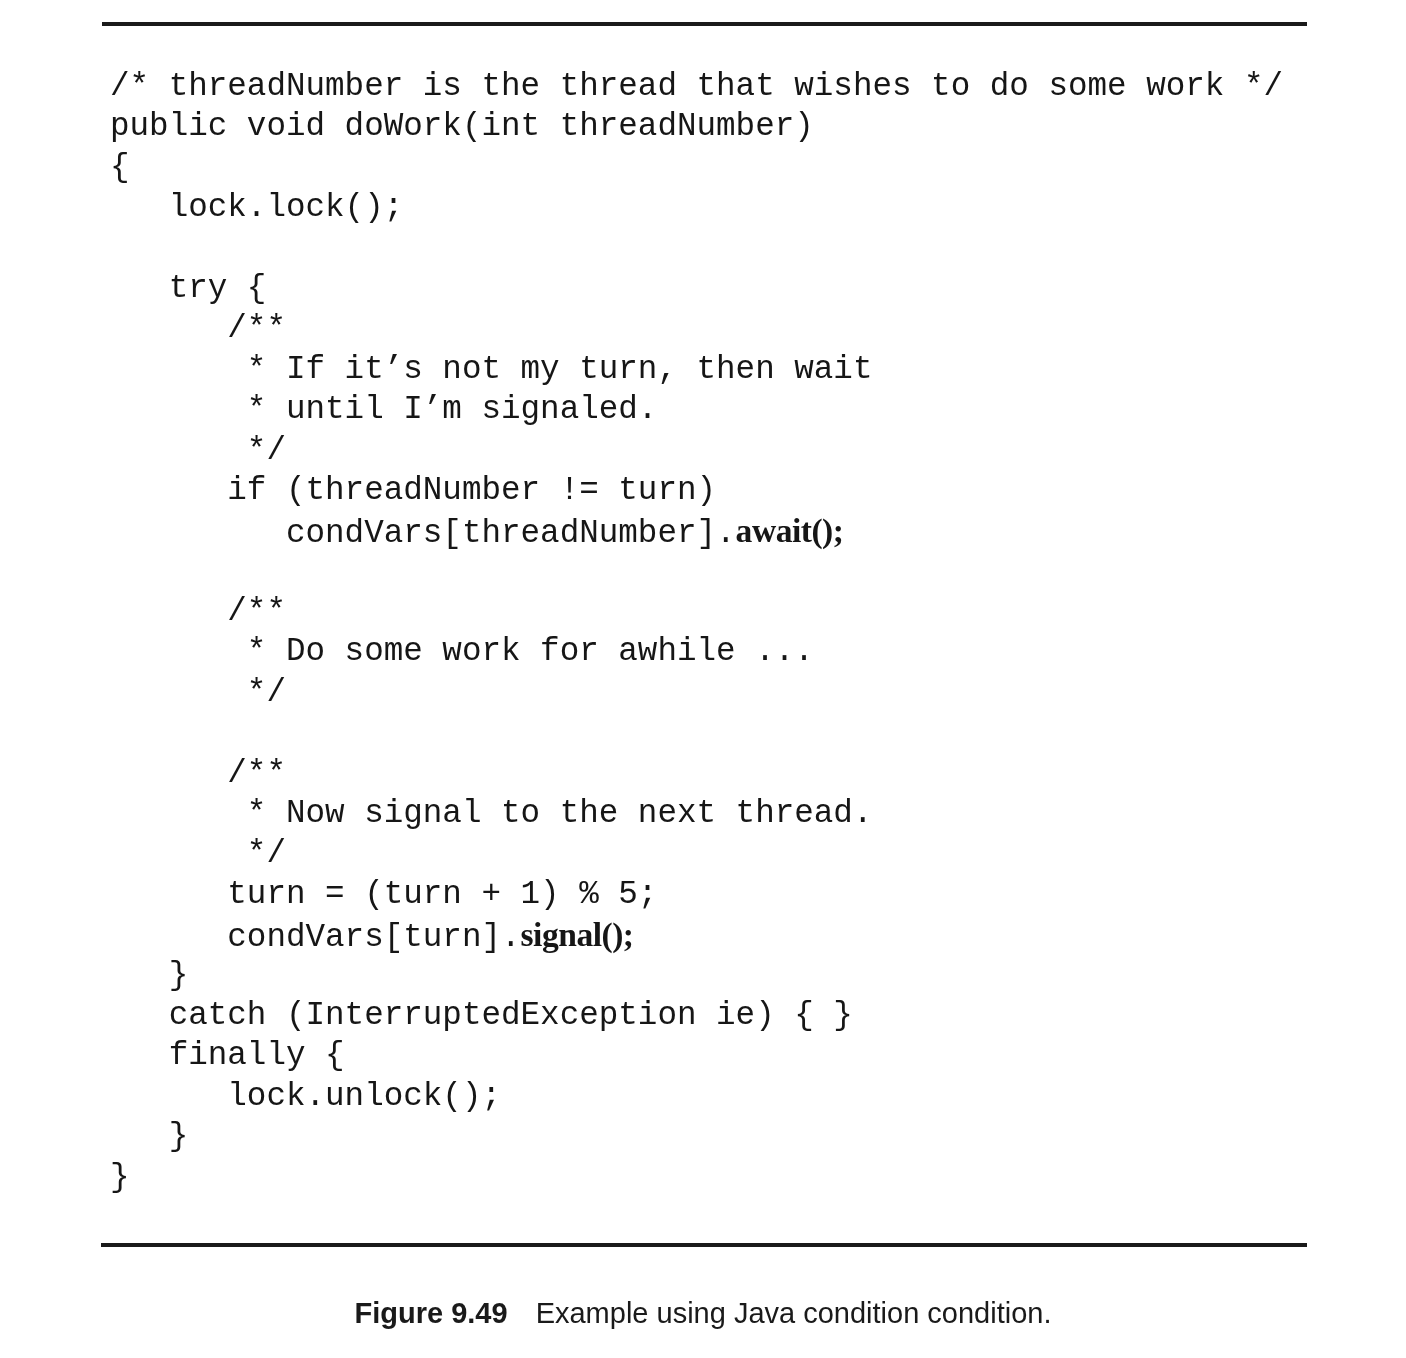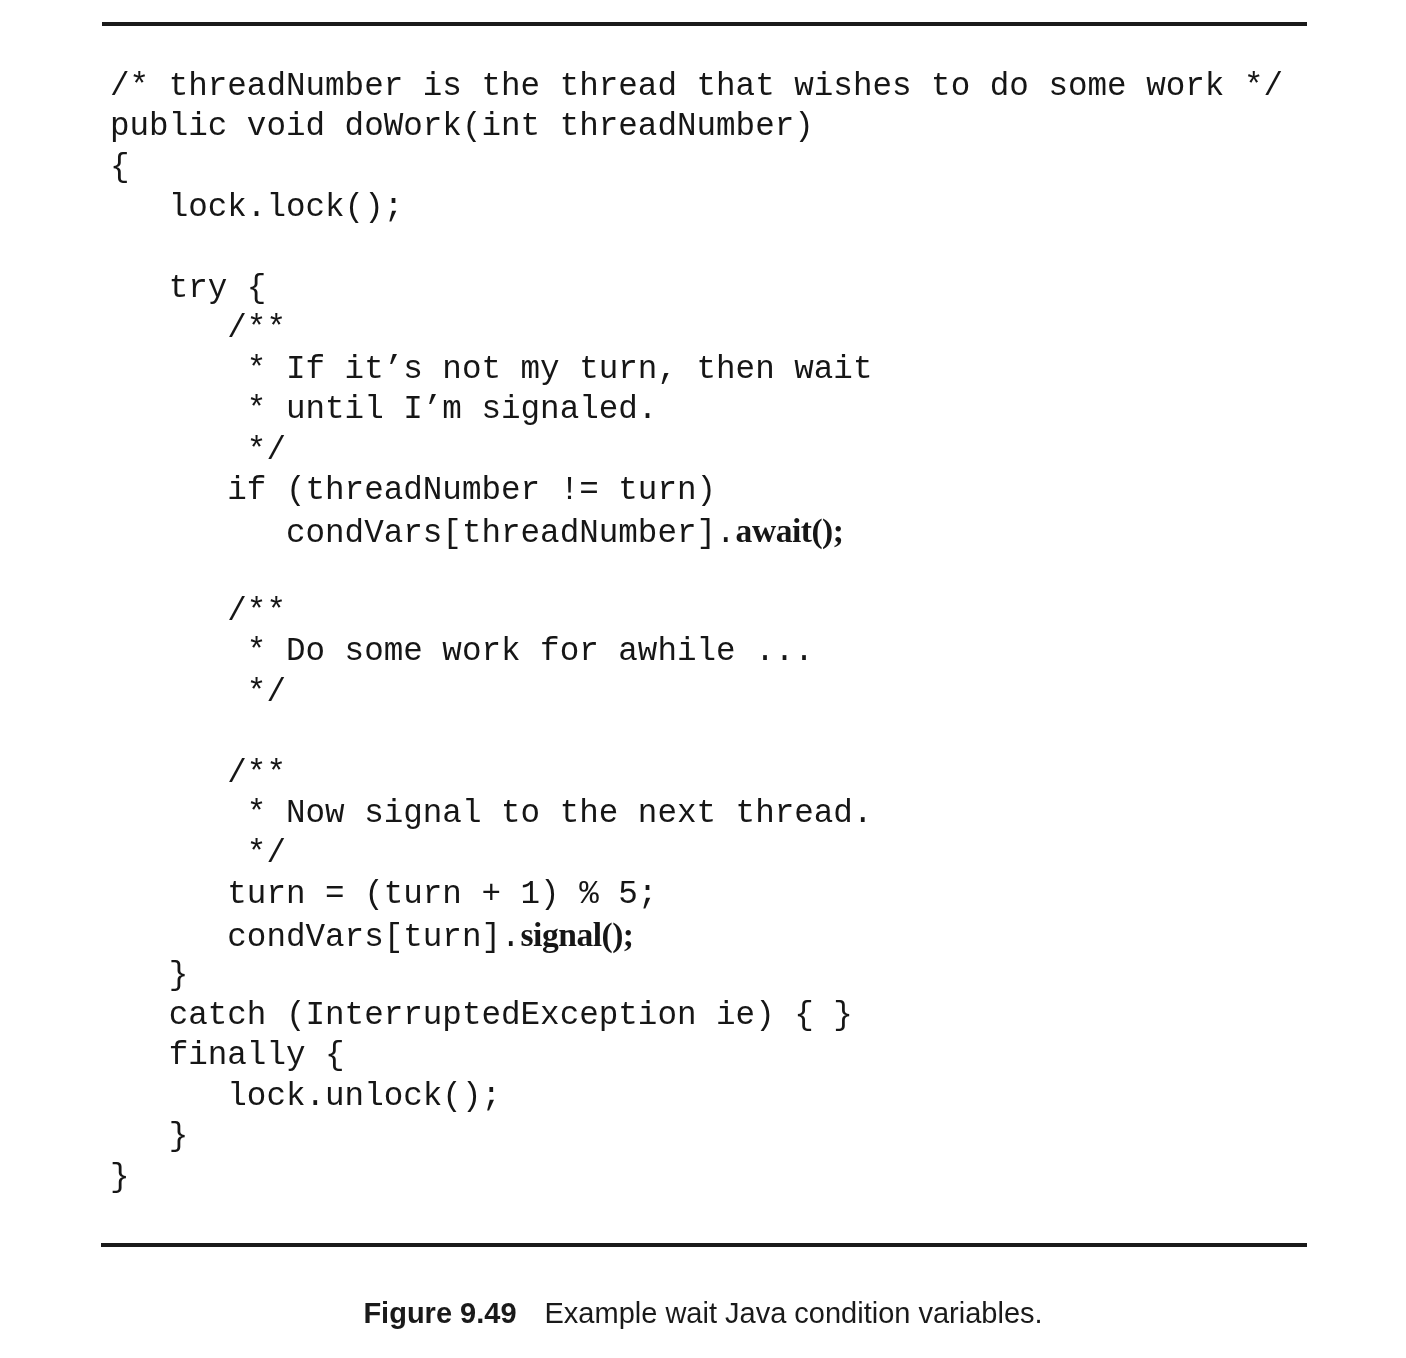--- a/index.html
+++ b/index.html
@@ -72,16 +72,16 @@
 
 <div class="page">
 
   <div class="rule rule-top"></div>
 
   <pre class="code"><div class="code-line">/* threadNumber is the thread that wishes to do some work */</div><div class="code-line">public void doWork(int threadNumber)</div><div class="code-line">{</div><div class="code-line">   lock.lock();</div><div class="code-line">&nbsp;</div><div class="code-line">   try {</div><div class="code-line">      /**</div><div class="code-line">       * If it’s not my turn, then wait</div><div class="code-line">       * until I’m signaled.</div><div class="code-line">       */</div><div class="code-line">      if (threadNumber != turn)</div><div class="code-line">         condVars[threadNumber].<span class="b-serif">await();</span></div><div class="code-line">&nbsp;</div><div class="code-line">      /**</div><div class="code-line">       * Do some work for awhile ...</div><div class="code-line">       */</div><div class="code-line">&nbsp;</div><div class="code-line">      /**</div><div class="code-line">       * Now signal to the next thread.</div><div class="code-line">       */</div><div class="code-line">      turn = (turn + 1) % 5;</div><div class="code-line">      condVars[turn].<span class="b-serif">signal();</span></div><div class="code-line">   }</div><div class="code-line">   catch (InterruptedException ie) { }</div><div class="code-line">   finally {</div><div class="code-line">      lock.unlock();</div><div class="code-line">   }</div><div class="code-line">}</div></pre>
 
   <div class="rule rule-bottom"></div>
 
   <div class="caption">
-    <span class="caption-label">Figure 9.49</span><span>Example wait Java condition variables.</span>
+    <span class="caption-label">Figure 9.49</span><span>Example using Java condition condition.</span>
   </div>
 
 </div>
 
 </body></html>

